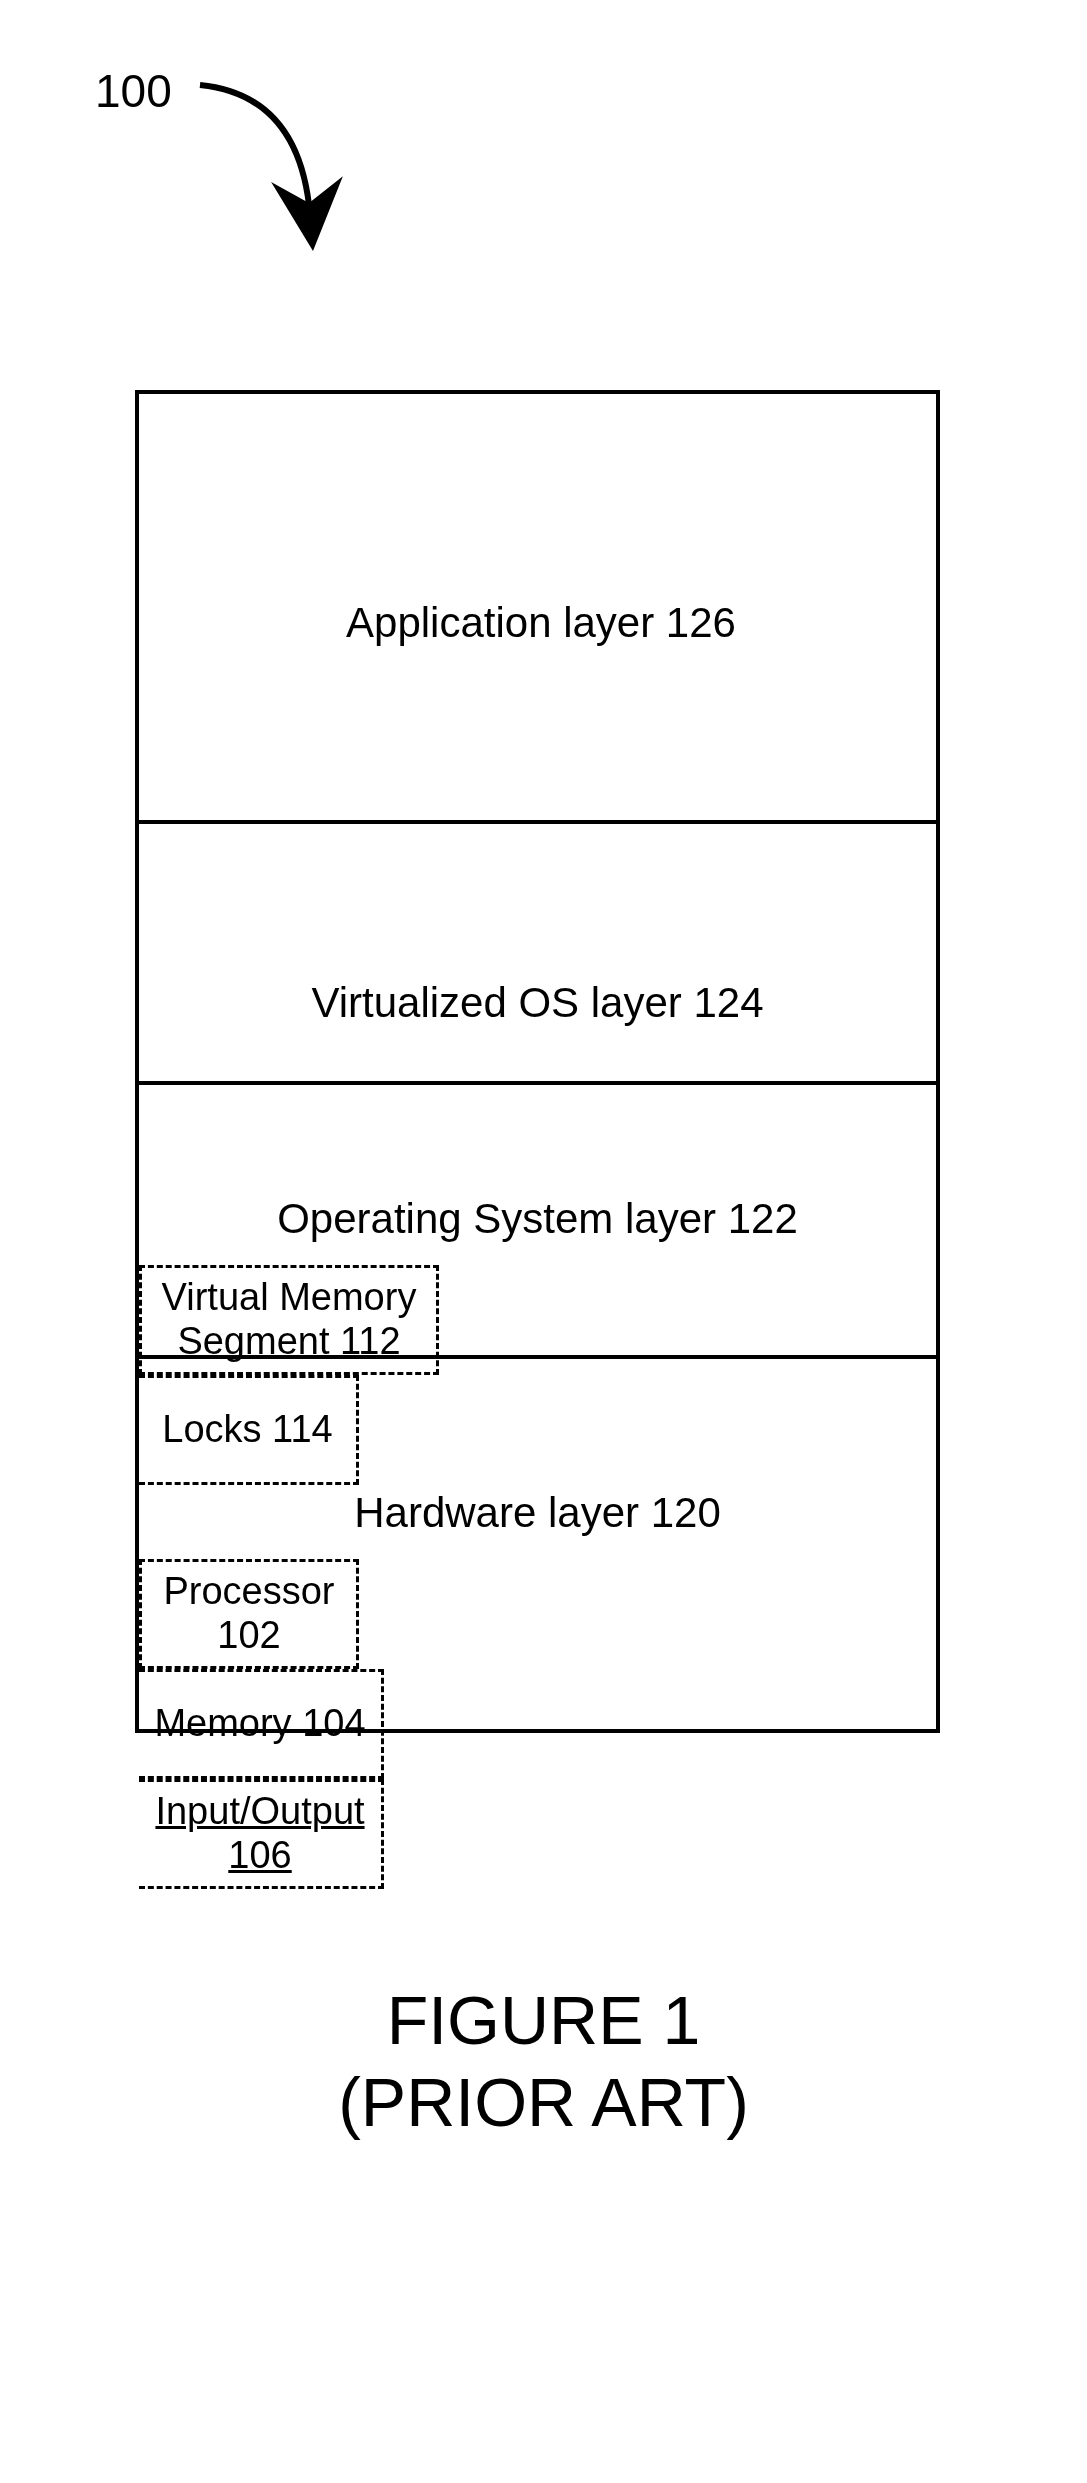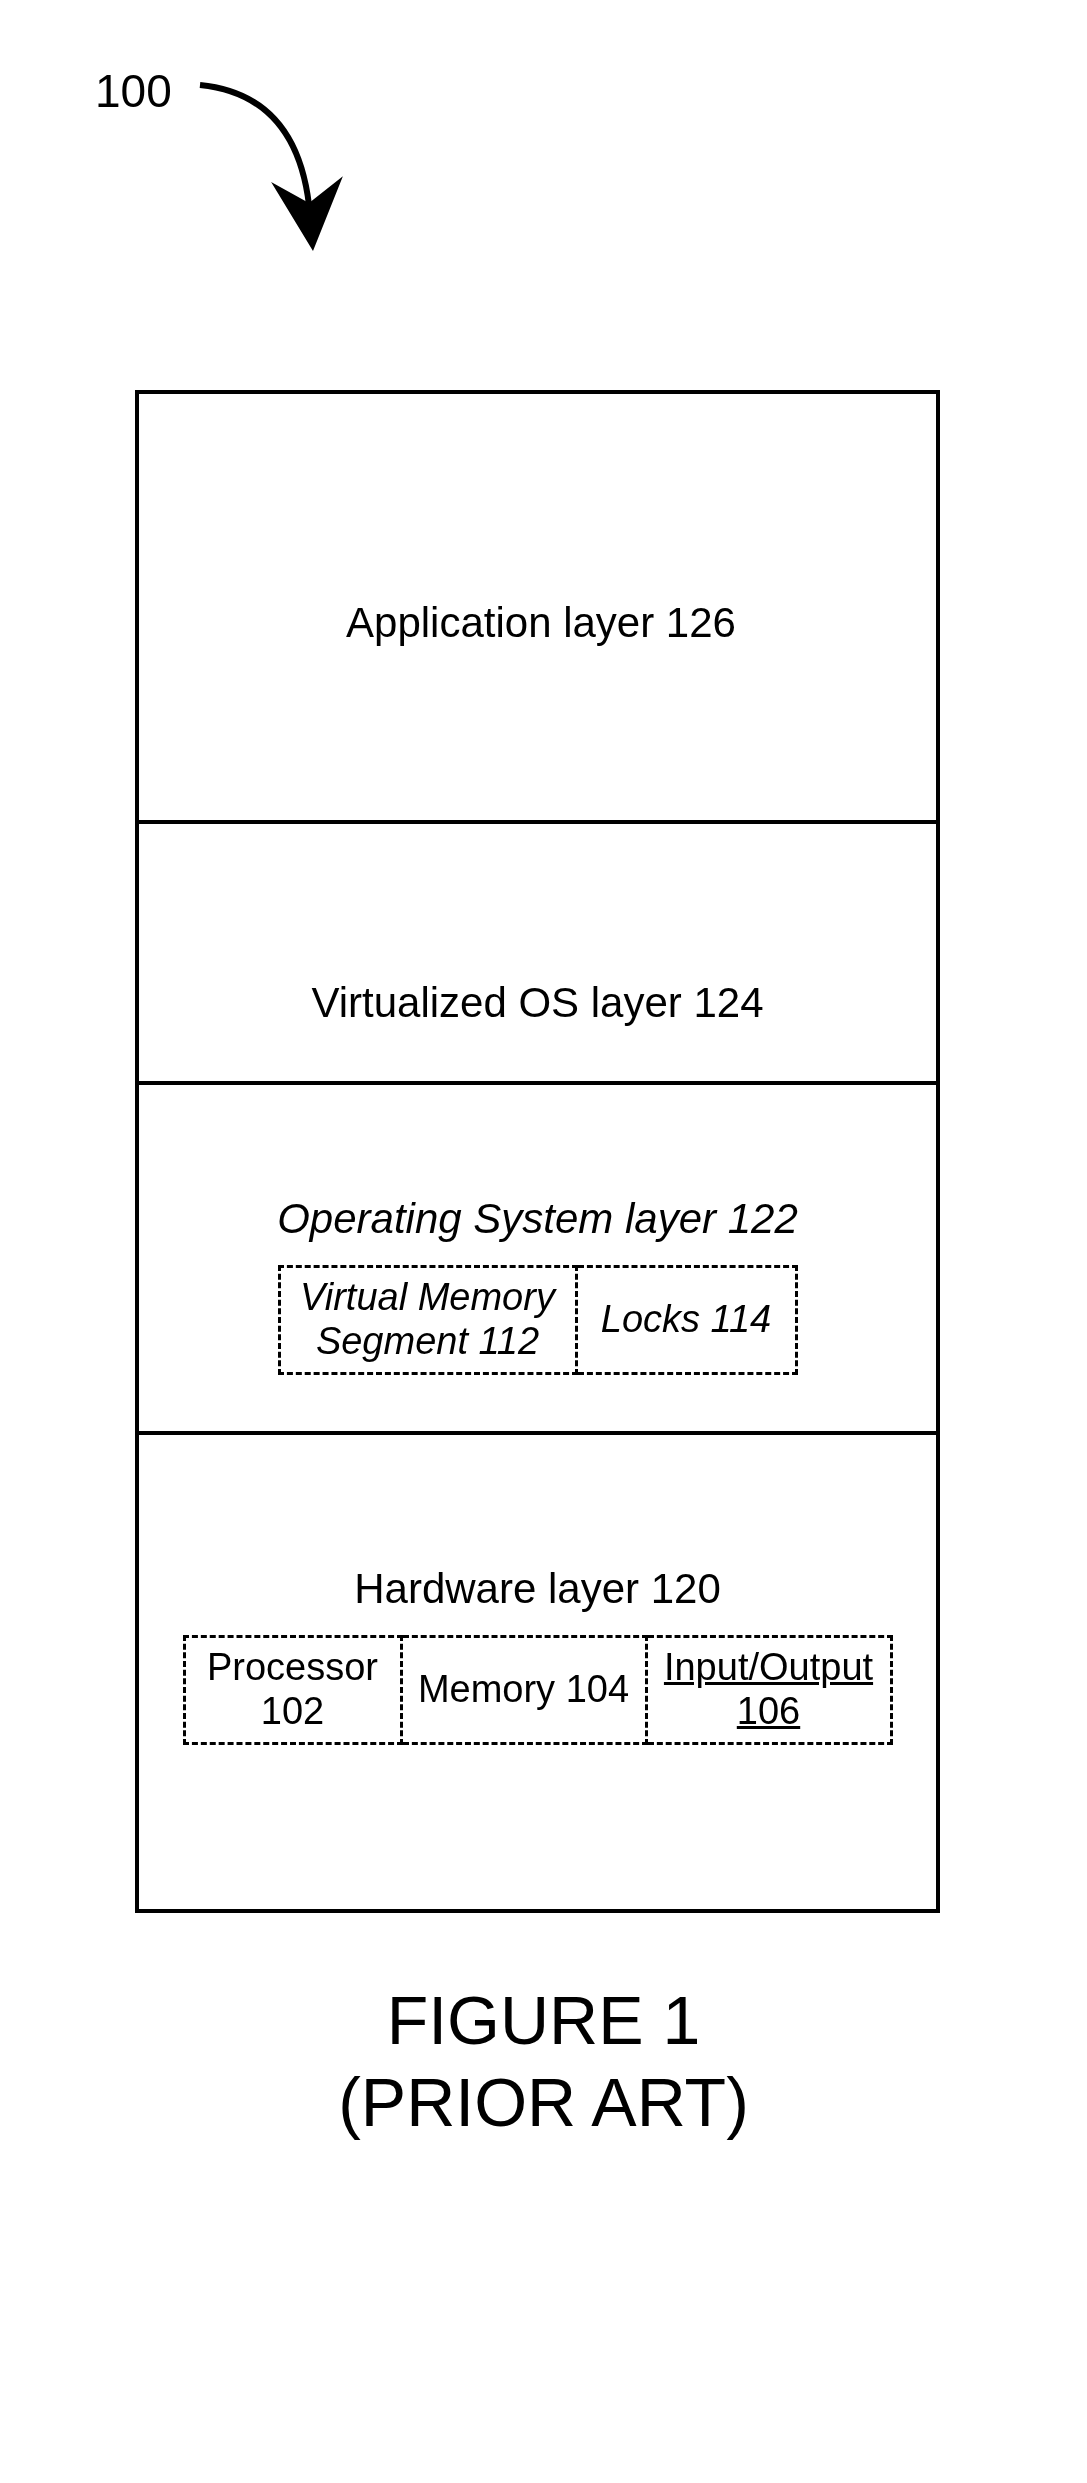--- a/index.html
+++ b/index.html
@@ -39,32 +39,33 @@
   .layer:last-child {
     border-bottom: none;
   }
   .layer-title {
     font-size: 42px;
     display: inline-block;
   }
   
   .layer-app { height: 430px; padding-left: 7px; }
   .layer-vos { height: 261px; }
-  .layer-os  { height: 350px; font-style: italic; }
-  .layer-hw  { height: 474px; }
+  .layer-os  { height: 274px; }
+  .layer-hw  { height: 370px; }
 
   .layer-app .layer-title { margin-top: 205px; }
   .layer-vos .layer-title { margin-top: 155px; }
   .layer-os  .layer-title { margin-top: 110px; }
   .layer-hw  .layer-title { margin-top: 130px; }
 
   .dashed-row {
     display: flex;
     justify-content: center;
     margin-top: 22px;
+    flex-direction: column;
   }
   .dashed-box {
     border: 3px dashed #000;
     font-size: 38px;
     line-height: 1.15;
     padding: 6px 12px;
     text-align: center;
     display: flex;
     flex-direction: column;
     justify-content: center;

